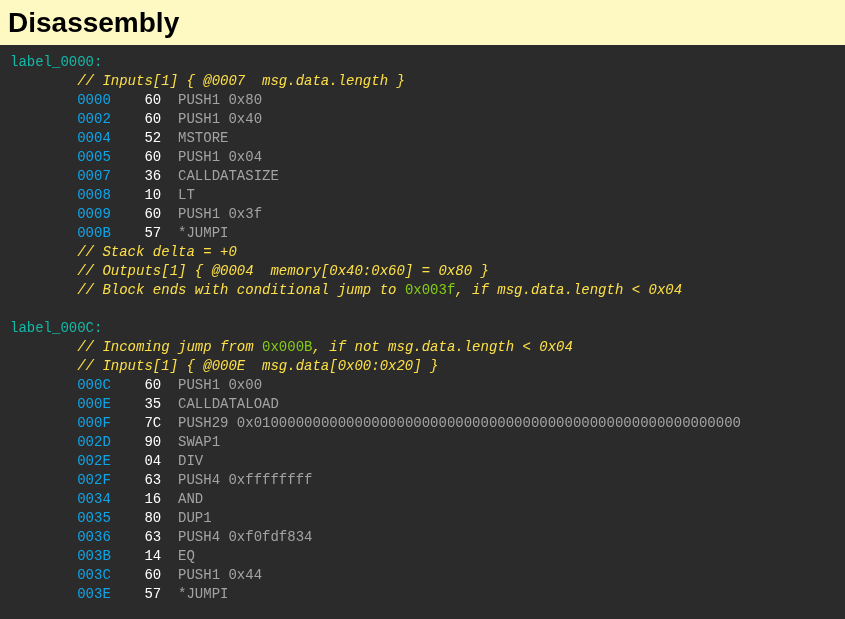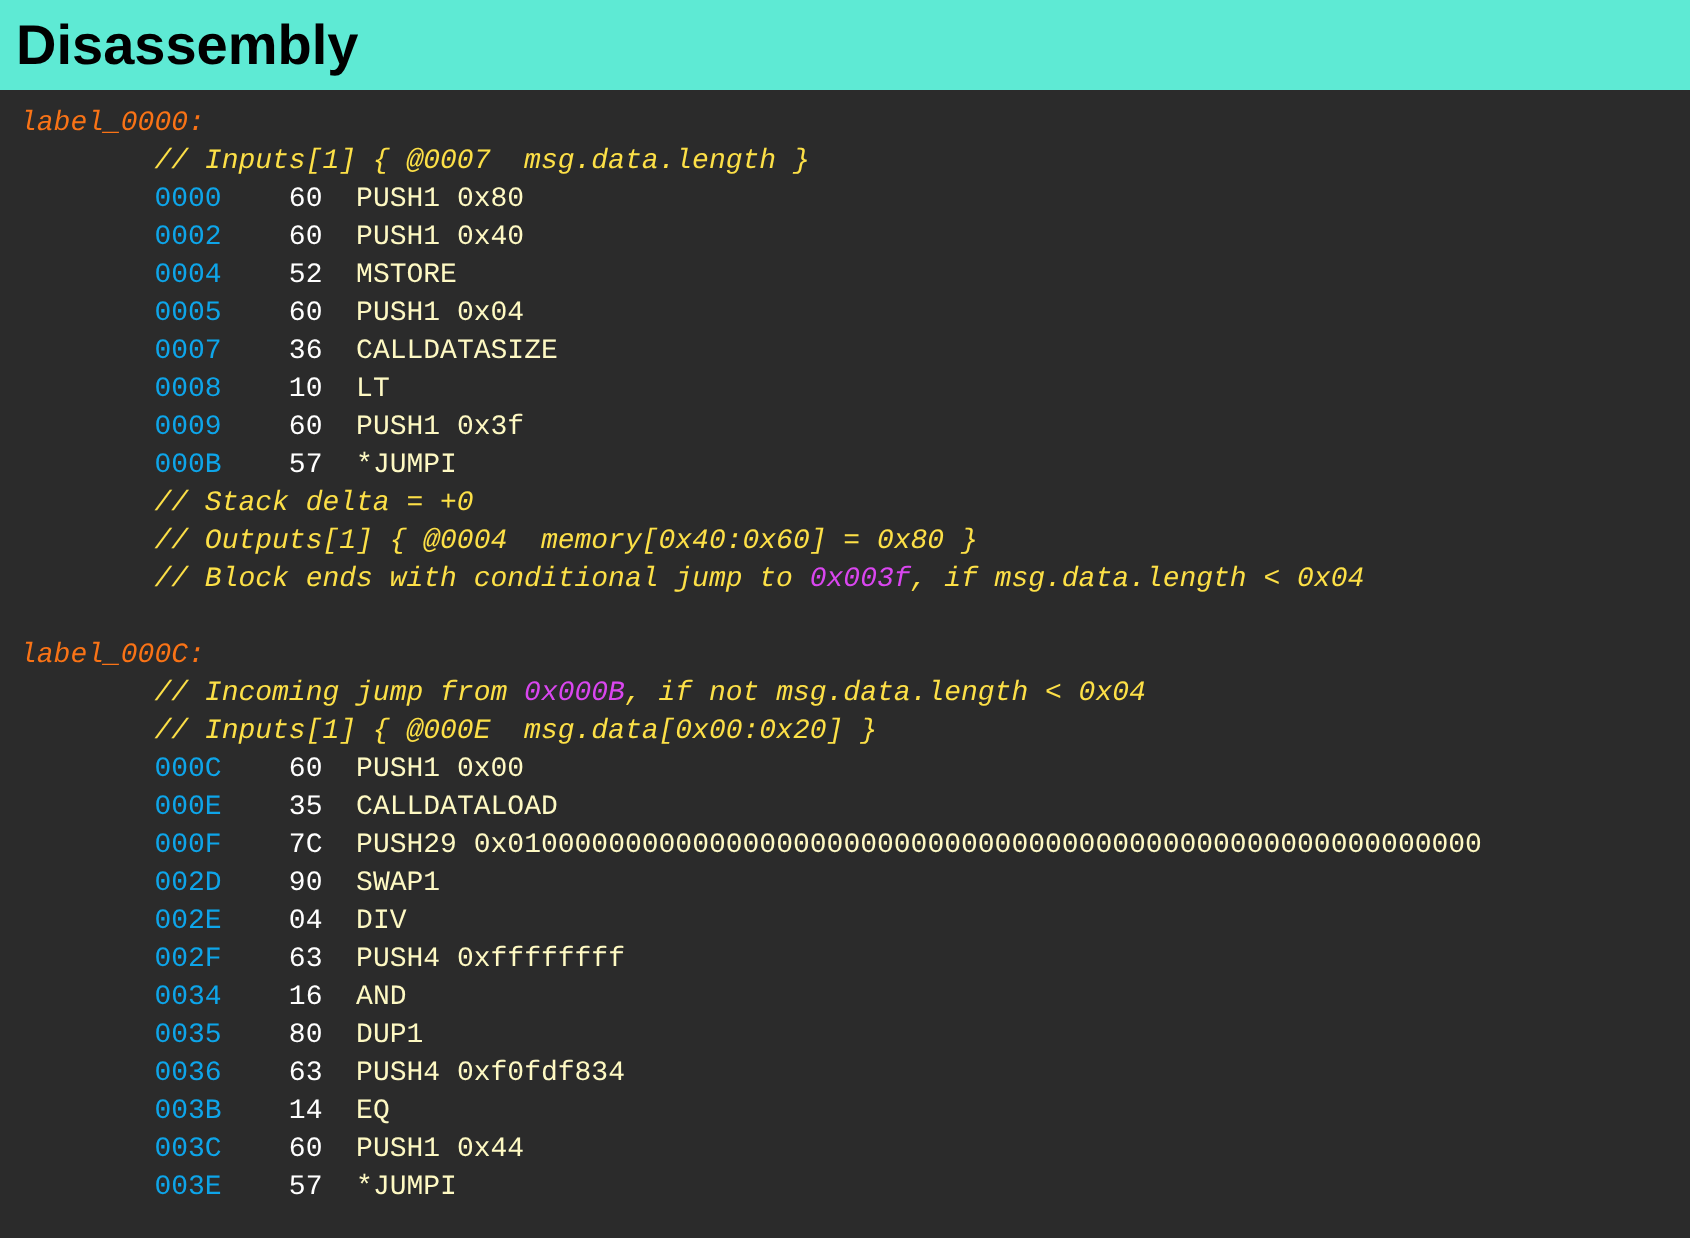--- a/index.html
+++ b/index.html
@@ -6,40 +6,40 @@
     body {
       font-family: Consolas, 'Courier New', monospace;
       font-size: 14px;
       background: #2b2b2b;
       color: #cccccc;
       width: 845px;
       height: 619px;
       overflow: hidden;
     }
     .header {
-      background: #5eead4;
+      background: #fef9c3;
       color: #000000;
       font-family: Arial, sans-serif;
       font-size: 28px;
       font-weight: bold;
       padding: 4px 8px;
       height: 45px;
       line-height: 37px;
     }
     .code-area {
       background: #2b2b2b;
       padding: 8px 0 0 10px;
       white-space: pre;
       line-height: 19px;
     }
-    .label { color: #f97316; font-style: italic; }
+    .label { color: #14b8a6; }
     .comment-green { color: #fde047; font-style: italic; }
     .offset { color: #0ea5e9; }
     .hex { color: #ffffff; }
-    .opcode { color: #fef9c3; }
-    .jump-ref { color: #d946ef; font-style: italic; }
+    .opcode { color: #a3a3a3; }
+    .jump-ref { color: #84cc16; }
     .row { display: block; }
   </style>
 </head>
 <body>
 
 <div class="header">Disassembly</div>
 <div class="code-area" id="listing"><span class="row label">label_0000:</span><span class="row comment-green">        // Inputs[1] { @0007  msg.data.length }</span><span class="row"><span class="offset">        0000</span><span class="hex">    60</span><span class="opcode">  PUSH1 0x80</span></span><span class="row"><span class="offset">        0002</span><span class="hex">    60</span><span class="opcode">  PUSH1 0x40</span></span><span class="row"><span class="offset">        0004</span><span class="hex">    52</span><span class="opcode">  MSTORE</span></span><span class="row"><span class="offset">        0005</span><span class="hex">    60</span><span class="opcode">  PUSH1 0x04</span></span><span class="row"><span class="offset">        0007</span><span class="hex">    36</span><span class="opcode">  CALLDATASIZE</span></span><span class="row"><span class="offset">        0008</span><span class="hex">    10</span><span class="opcode">  LT</span></span><span class="row"><span class="offset">        0009</span><span class="hex">    60</span><span class="opcode">  PUSH1 0x3f</span></span><span class="row"><span class="offset">        000B</span><span class="hex">    57</span><span class="opcode">  *JUMPI</span></span><span class="row comment-green">        // Stack delta = +0</span><span class="row comment-green">        // Outputs[1] { @0004  memory[0x40:0x60] = 0x80 }</span><span class="row"><span class="comment-green">        // Block ends with conditional jump to </span><span class="jump-ref">0x003f</span><span class="comment-green">, if msg.data.length &lt; 0x04</span></span><span class="row"> </span><span class="row label">label_000C:</span><span class="row"><span class="comment-green">        // Incoming jump from </span><span class="jump-ref">0x000B</span><span class="comment-green">, if not msg.data.length &lt; 0x04</span></span><span class="row comment-green">        // Inputs[1] { @000E  msg.data[0x00:0x20] }</span><span class="row"><span class="offset">        000C</span><span class="hex">    60</span><span class="opcode">  PUSH1 0x00</span></span><span class="row"><span class="offset">        000E</span><span class="hex">    35</span><span class="opcode">  CALLDATALOAD</span></span><span class="row"><span class="offset">        000F</span><span class="hex">    7C</span><span class="opcode">  PUSH29 0x0100000000000000000000000000000000000000000000000000000000</span></span><span class="row"><span class="offset">        002D</span><span class="hex">    90</span><span class="opcode">  SWAP1</span></span><span class="row"><span class="offset">        002E</span><span class="hex">    04</span><span class="opcode">  DIV</span></span><span class="row"><span class="offset">        002F</span><span class="hex">    63</span><span class="opcode">  PUSH4 0xffffffff</span></span><span class="row"><span class="offset">        0034</span><span class="hex">    16</span><span class="opcode">  AND</span></span><span class="row"><span class="offset">        0035</span><span class="hex">    80</span><span class="opcode">  DUP1</span></span><span class="row"><span class="offset">        0036</span><span class="hex">    63</span><span class="opcode">  PUSH4 0xf0fdf834</span></span><span class="row"><span class="offset">        003B</span><span class="hex">    14</span><span class="opcode">  EQ</span></span><span class="row"><span class="offset">        003C</span><span class="hex">    60</span><span class="opcode">  PUSH1 0x44</span></span><span class="row"><span class="offset">        003E</span><span class="hex">    57</span><span class="opcode">  *JUMPI</span></span></div>
 
 </body></html>

